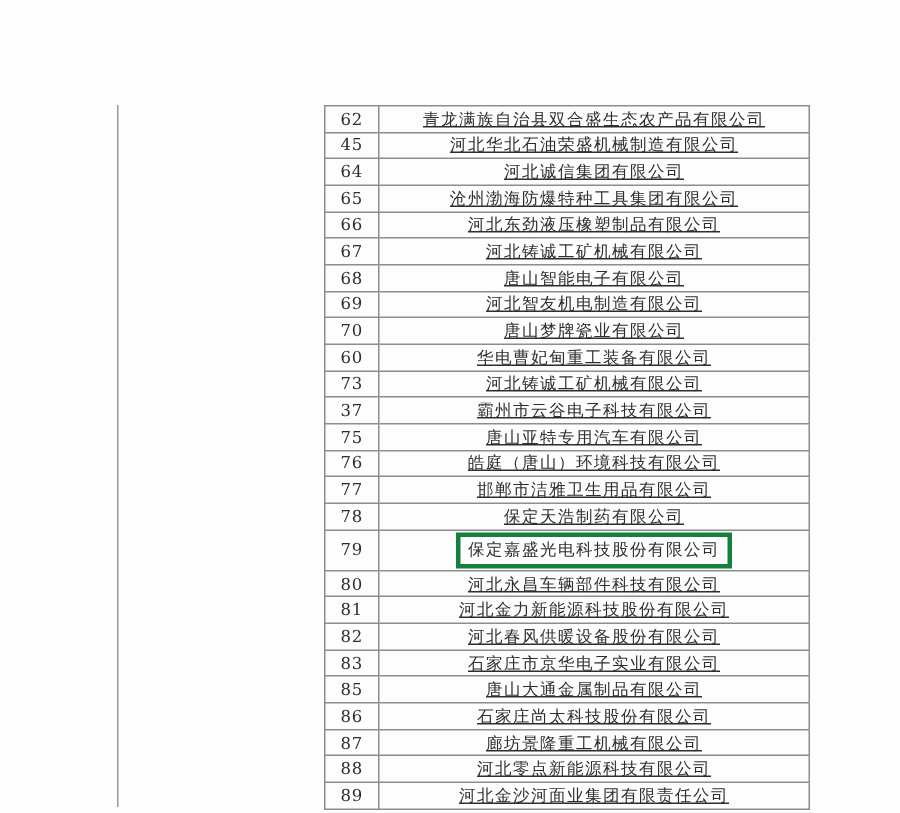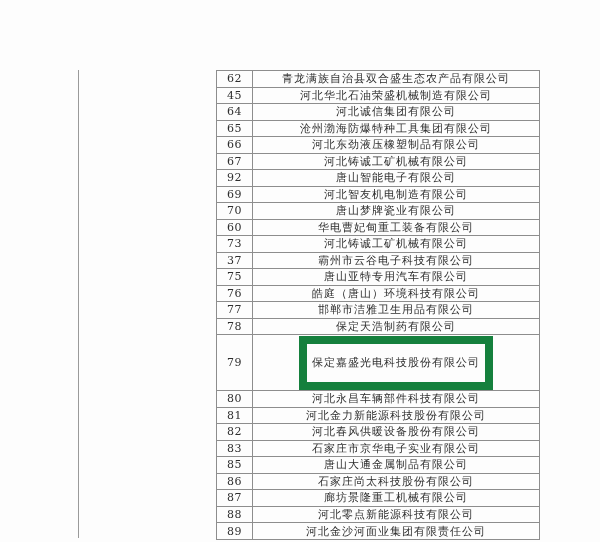--- a/index.html
+++ b/index.html
@@ -47,25 +47,26 @@
     overflow: visible;
     height: 15.2px;
   }
   td.rank-cell {
     width: 35px;
     letter-spacing: 0.5px;
   }
   td.company-cell {
     width: 286px;
     letter-spacing: 1px;
+    text-decoration: underline;
   }
   .highlight-box {
     display: inline-block;
-    border: 8px solid #15803d;
-    padding: 12px 5px;
+    border: 3px solid #15803d;
+    padding: 2px 5px;
     line-height: 14px;
     position: relative;
     z-index: 2;
     background: transparent;
   }
 </style>
 </head>
 <body>
 
 <div class="canvas">
@@ -90,21 +91,21 @@
         </tr>
         <tr>
           <td class="rank-cell">66</td>
           <td class="company-cell">河北东劲液压橡塑制品有限公司</td>
         </tr>
         <tr>
           <td class="rank-cell">67</td>
           <td class="company-cell">河北铸诚工矿机械有限公司</td>
         </tr>
         <tr>
-          <td class="rank-cell">92</td>
+          <td class="rank-cell">68</td>
           <td class="company-cell">唐山智能电子有限公司</td>
         </tr>
         <tr>
           <td class="rank-cell">69</td>
           <td class="company-cell">河北智友机电制造有限公司</td>
         </tr>
         <tr>
           <td class="rank-cell">70</td>
           <td class="company-cell">唐山梦牌瓷业有限公司</td>
         </tr>

